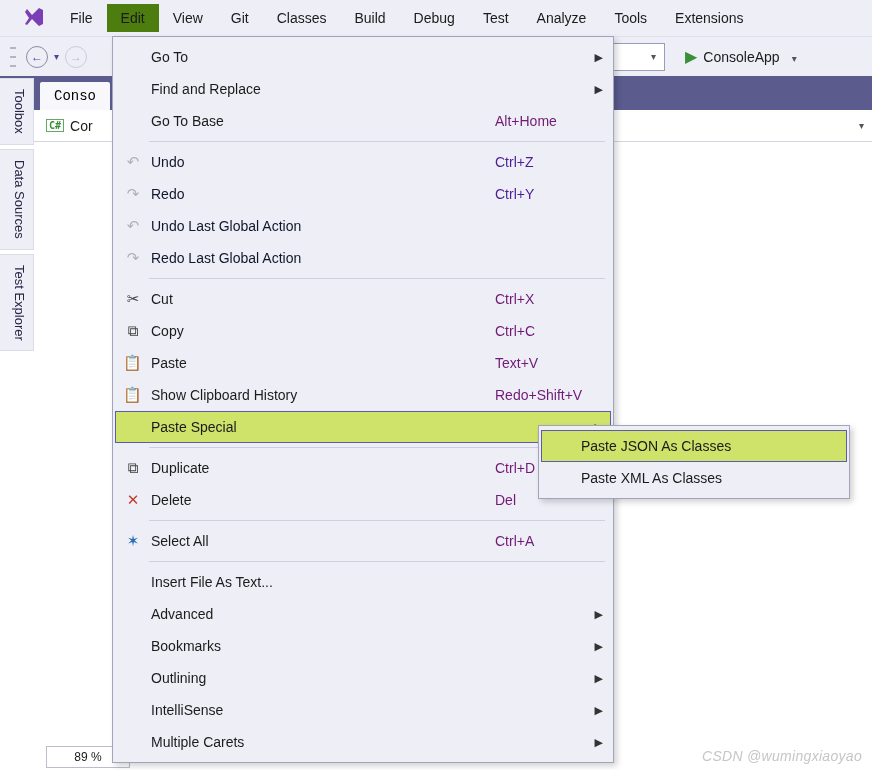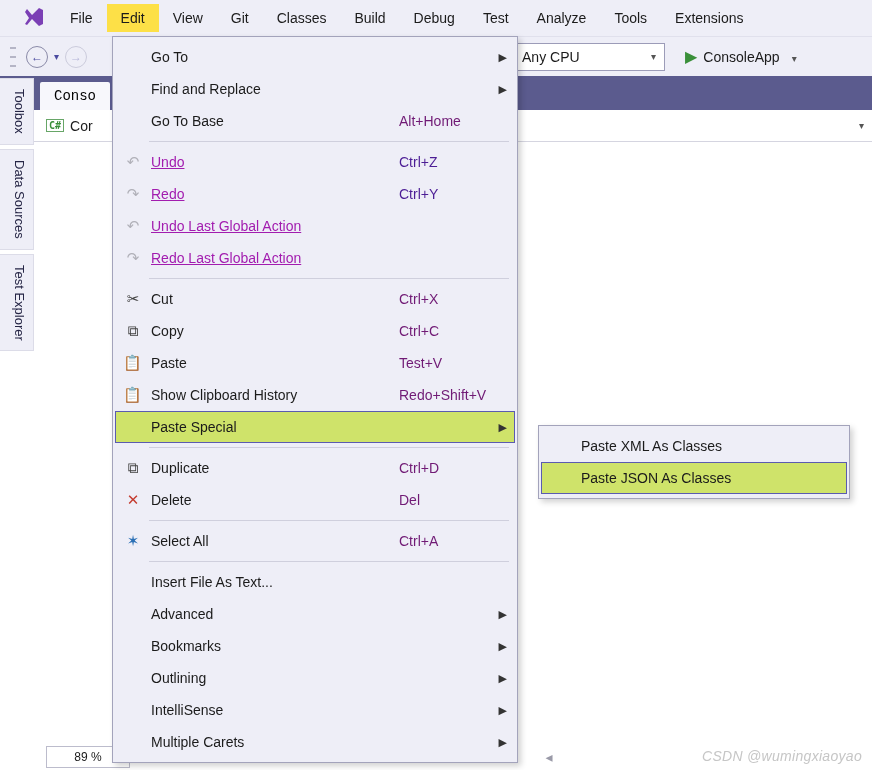--- a/index.html
+++ b/index.html
@@ -2,21 +2,21 @@
 <html><head>
 <meta charset="utf-8">
 <style>
   * { box-sizing: border-box; margin: 0; padding: 0; font-family: "Segoe UI", Arial, sans-serif; }
   body { width: 872px; height: 770px; background: #fff; overflow: hidden; position: relative; font-size: 14px; color: #1b1b1b; }
 
   
   .menubar { display: flex; align-items: center; height: 36px; background: #eeeef7; padding-left: 18px; }
   .vs-logo { width: 32px; height: 32px; display: flex; align-items: center; justify-content: center; margin-right: 6px; }
   .menubar-item { padding: 6px 14px; cursor: default; }
-  .menubar-item.highlight { background: #fde047; }
+  .menubar-item.highlight { background: #4d7c0f; }
 
   
   .toolbar { display: flex; align-items: center; height: 40px; background: #eeeef7; border-top: 1px solid #e0e0ec; padding-left: 10px; gap: 6px; }
   .tb-handle { width: 6px; height: 20px; display: flex; flex-direction: column; justify-content: space-between; margin-right: 4px; }
   .tb-handle span { height: 2px; background: #b5b5c6; }
   .nav-btn { width: 22px; height: 22px; border: 1px solid #8a8aa8; border-radius: 50%; display:flex; align-items:center; justify-content:center; color:#4a4aa0; font-size:12px; }
   .nav-btn.disabled { opacity: .35; }
   .platform-select { margin-left: 420px; border:1px solid #9c9cb8; background:#fff; height:28px; width:152px; display:flex; align-items:center; padding:0 8px; justify-content:space-between; }
   .run-block { display:flex; align-items:center; margin-left: 14px; gap:6px; }
   .run-play { color:#3a8f3a; font-size:16px; }
@@ -38,27 +38,27 @@
   .sidetabs { position: absolute; left: 0; top: 78px; width: 34px; display:flex; flex-direction:column; }
   .sidetab { writing-mode: vertical-rl; background:#eeeef7; color:#252545; padding:10px 6px; margin-bottom:4px; border:1px solid #dcdce8; border-left:none; font-size:13px; cursor:default; }
 
   
   .editor { position:absolute; left:34px; top:178px; right:0; bottom:0; background:#fff; }
 
   
   .zoom-box { position:absolute; left:46px; bottom:2px; border:1px solid #bcbccc; background:#fff; width:84px; height:22px; font-size:12px; display:flex; align-items:center; justify-content:center; }
 
   
-  .menu { position:absolute; left:112px; top:36px; width: 406px; background:#eeeef7; border:1px solid #a3a3bb; box-shadow: 3px 3px 6px rgba(0,0,0,.18); padding: 4px 2px; }
+  .menu { position:absolute; left:112px; top:36px; width: 502px; background:#eeeef7; border:1px solid #a3a3bb; box-shadow: 3px 3px 6px rgba(0,0,0,.18); padding: 4px 2px; }
   .menu-row { display:flex; align-items:center; height:32px; padding: 0 6px 0 4px; position:relative; }
   .menu-icon { width:28px; display:flex; justify-content:center; color:#444; font-size:15px; }
   .menu-icon.disabled { color:#b0b0b8; }
   .menu-icon.red { color:#c43b2f; }
   .menu-label { flex:1; padding-left:4px; }
-  .menu-label.disabled { color:#a21caf;text-decoration:underline; }
+  .menu-label.disabled { color:#0f172a; }
   .menu-shortcut { color:#701a75; padding-right: 18px; min-width: 110px; }
   .menu-shortcut.disabled { color:#4c1d95; }
   .menu-arrow { position:absolute; right:8px; font-size:11px; color:#333; }
   .menu-sep { height:1px; background:#cfcfdd; margin: 4px 6px 4px 34px; }
   .menu-row.sel { background:#cfe36a; outline:1px solid #5b5bb0; outline-offset:-1px; }
 
   
   .submenu { position:absolute; left:538px; top:425px; width:312px; background:#eeeef7; border:1px solid #a3a3bb; box-shadow: 3px 3px 6px rgba(0,0,0,.18); padding:4px 2px; }
   .submenu .menu-row { padding-left: 36px; }
   .submenu .menu-row.sel { background:#cfe36a; outline:1px solid #5b5bb0; outline-offset:-1px; }
@@ -178,21 +178,21 @@
     <span class="menu-shortcut">Ctrl+X</span>
   </div>
   <div class="menu-row">
     <span class="menu-icon">⧉</span>
     <span class="menu-label">Copy</span>
     <span class="menu-shortcut">Ctrl+C</span>
   </div>
   <div class="menu-row">
     <span class="menu-icon">📋</span>
     <span class="menu-label">Paste</span>
-    <span class="menu-shortcut">Test+V</span>
+    <span class="menu-shortcut">Text+V</span>
   </div>
   <div class="menu-row">
     <span class="menu-icon">📋</span>
     <span class="menu-label">Show Clipboard History</span>
     <span class="menu-shortcut">Redo+Shift+V</span>
   </div>
   <div class="menu-row sel">
     <span class="menu-icon"></span>
     <span class="menu-label">Paste Special</span>
     <span class="menu-arrow">▶</span>
@@ -243,21 +243,21 @@
     <span class="menu-arrow">▶</span>
   </div>
   <div class="menu-row">
     <span class="menu-icon"></span>
     <span class="menu-label">Multiple Carets</span>
     <span class="menu-arrow">▶</span>
   </div>
 </div>
 
 <div class="submenu">
-  <div class="menu-row">
-    <span class="menu-label">Paste XML As Classes</span>
-  </div>
   <div class="menu-row sel">
     <span class="menu-label">Paste JSON As Classes</span>
   </div>
+  <div class="menu-row">
+    <span class="menu-label">Paste XML As Classes</span>
+  </div>
 </div>
 
 <div class="watermark">CSDN @wumingxiaoyao</div>
 
 </body></html>

